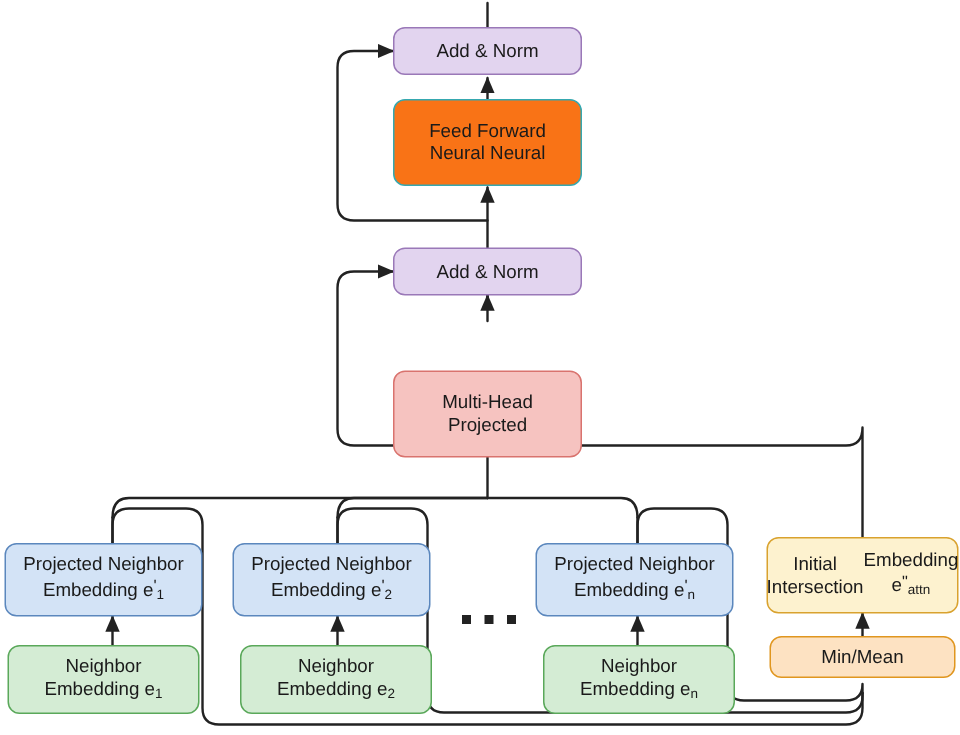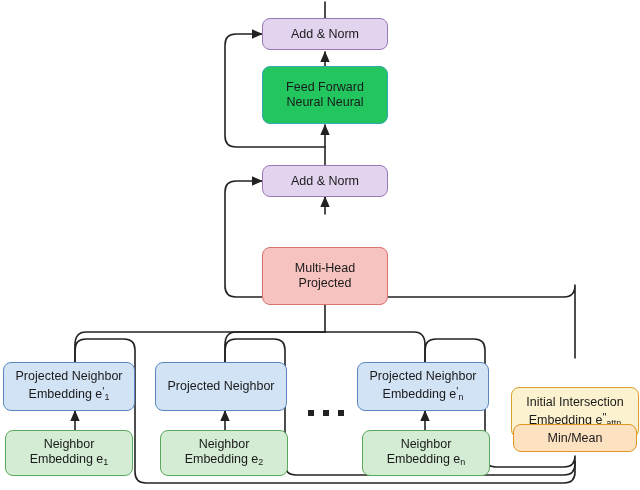--- a/index.html
+++ b/index.html
@@ -61,49 +61,50 @@
       <path d="M75,362 L75,350 Q75,339 86,339 L124,339 Q135,339 135,350 L135,472 Q135,483 146,483 L564,483 Q575,483 575,472 L575,462"></path>
       <path d="M225,362 L225,350 Q225,339 236,339 L274,339 Q285,339 285,350 L285,464 Q285,475 296,475 L564,475 Q575,475 575,464 L575,462"></path>
       <path d="M425,362 L425,350 Q425,339 436,339 L474,339 Q485,339 485,350 L485,456 Q485,467 496,467 L564,467 Q575,467 575,456 L575,462"></path>
     </g>
   </svg>
 
   <div class="node" style="left:262px;top:18px;width:126px;height:32px;background:#e2d4ef;border-color:#9a78b8;">
     <span class="lbl">Add &amp; Norm</span>
   </div>
 
-  <div class="node" style="left:262px;top:66px;width:126px;height:58px;background:#22c55e;border-color:#35a8b0;flex-direction:column;">
+  <div class="node" style="left:262px;top:66px;width:126px;height:58px;background:#f97316;border-color:#35a8b0;flex-direction:column;">
     <span>Feed Forward</span>
     <span>Neural Neural</span>
   </div>
 
   <div class="node" style="left:262px;top:165px;width:126px;height:32px;background:#e2d4ef;border-color:#9a78b8;">
     <span class="lbl">Add &amp; Norm</span>
   </div>
 
   <div class="node" style="left:262px;top:214px;width:126px;height:58px;background:#f6c3c0;border-color:#d9736e;flex-direction:column;margin-top:33px;">
     <span>Multi-Head</span>
     <span>Projected</span>
   </div>
 
   <div class="node" style="left:3px;top:362px;width:132px;height:49px;background:#d3e3f6;border-color:#5b87bd;flex-direction:column;">
     <span>Projected Neighbor</span>
     <span><span>Embedding e</span><span class="pr">'</span><sub>1</sub></span>
   </div>
 
   <div class="node" style="left:155px;top:362px;width:132px;height:49px;background:#d3e3f6;border-color:#5b87bd;flex-direction:column;">
     <span>Projected Neighbor</span>
+    <span><span>Embedding e</span><span class="pr">'</span><sub>2</sub></span>
   </div>
 
   <div class="node" style="left:357px;top:362px;width:132px;height:49px;background:#d3e3f6;border-color:#5b87bd;flex-direction:column;">
     <span>Projected Neighbor</span>
     <span><span>Embedding e</span><span class="pr">'</span><sub>n</sub></span>
   </div>
 
-  <div class="node" style="left:511px;top:358px;width:128px;height:51px;background:#fdf2cf;border-color:#d9a22e;flex-direction:column;margin-top:29px;">
+  <div class="node" style="left:511px;top:358px;width:128px;height:51px;background:#fdf2cf;border-color:#d9a22e;flex-direction:row;">
     <span>Initial Intersection</span>
     <span><span>Embedding e</span><span class="pr">"</span><sub>attn</sub></span>
   </div>
 
   <div class="node" style="left:5px;top:430px;width:128px;height:46px;background:#d4ecd4;border-color:#5aa85a;flex-direction:column;">
     <span>Neighbor</span>
     <span><span>Embedding e</span><sub>1</sub></span>
   </div>
 
   <div class="node" style="left:160px;top:430px;width:128px;height:46px;background:#d4ecd4;border-color:#5aa85a;flex-direction:column;">

